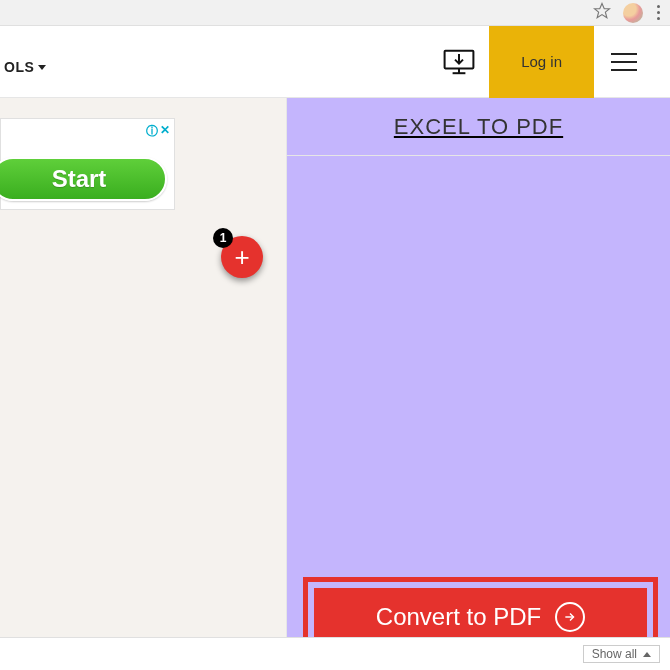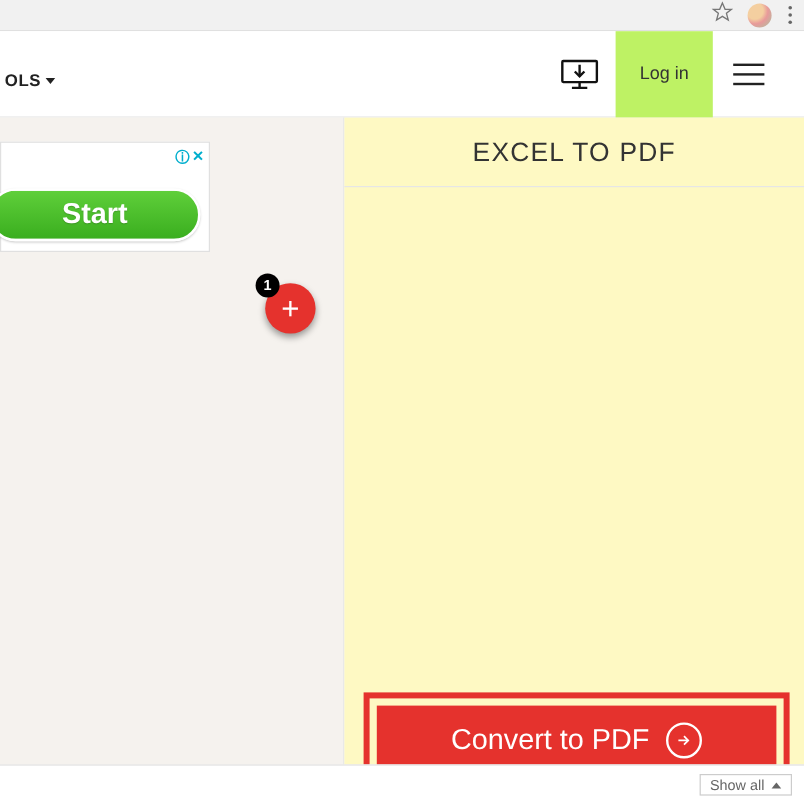--- a/index.html
+++ b/index.html
@@ -62,22 +62,22 @@
     align-items: center;
     gap: 0;
   }
   .upload-icon {
     width: 60px; height: 72px;
     display: flex; align-items: center; justify-content: center;
   }
   .upload-icon svg { width: 32px; height: 28px; }
   .login-btn {
     height: 72px;
-    padding: 0 20px;
-    background: #bef264;
+    padding: 0 32px;
+    background: #eab308;
     color: #333;
     font-size: 15px;
     display: flex; align-items: center; justify-content: center;
     border: none;
   }
   .signup-btn {
     height: 72px;
     padding: 0 20px;
     background: #e5322d;
     color: #fff;
@@ -161,22 +161,23 @@
     border-radius: 50%;
     background: #000;
     color: #fff;
     font-size: 12px;
     font-weight: 700;
     display: flex; align-items: center; justify-content: center;
   }
 
   .right-panel {
     flex: 1;
-    background: #fef9c3;
+    background: #c4b5fd;
     position: relative;
+    text-decoration: underline;
   }
   .panel-title {
     height: 58px;
     border-bottom: 1px solid #e6e6e6;
     display: flex; align-items: center; justify-content: center;
     font-size: 22px;
     font-weight: 400;
     color: #333;
     letter-spacing: 1px;
   }

